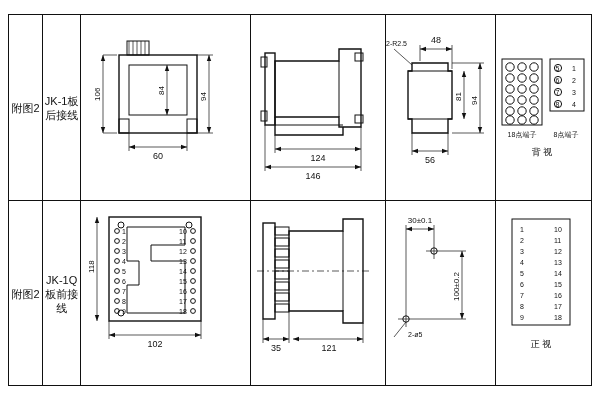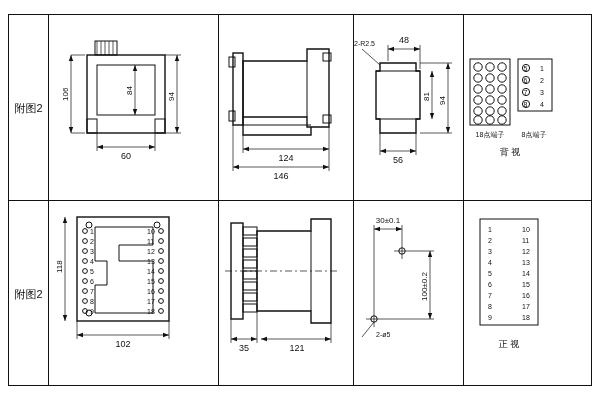--- a/index.html
+++ b/index.html
@@ -70,20 +70,23 @@
 
 <div id="sheet">
   <div class="tbl">
 
     <div class="row">
 
       <div class="cell c-fig">
         <div class="vlabel">附图2</div>
       </div>
 
+      <div class="cell c-name">
+        <div class="vlabel">JK-1板后接线</div>
+      </div>
 
       <div class="cell c-a">
         <svg width="170" height="185" viewBox="0 0 170 185">
 
           <rect class="ln2" x="38" y="40" width="78" height="78"></rect>
 
           <rect class="ln" x="48" y="50" width="58" height="50"></rect>
 
           <g>
             <rect class="ln" x="46" y="26" width="22" height="14"></rect>
@@ -243,20 +246,23 @@
         </svg>
       </div>
     </div>
 
     <div class="row">
 
       <div class="cell c-fig">
         <div class="vlabel">附图2</div>
       </div>
 
+      <div class="cell c-name">
+        <div class="vlabel">JK-1Q板前接线</div>
+      </div>
 
       <div class="cell c-a">
         <svg width="170" height="185" viewBox="0 0 170 185">
           <rect class="ln2" x="28" y="16" width="92" height="104"></rect>
 
           <path class="ln" d="M46 26 L104 26 L104 44 L70 44 L70 60 L104 60 L104 112 L46 112 L46 84 L58 84 L58 60 L46 60 Z"></path>
 
           <circle class="ln" cx="40" cy="24" r="3"></circle>
           <circle class="ln" cx="108" cy="24" r="3"></circle>
           <circle class="ln" cx="40" cy="112" r="3"></circle>

